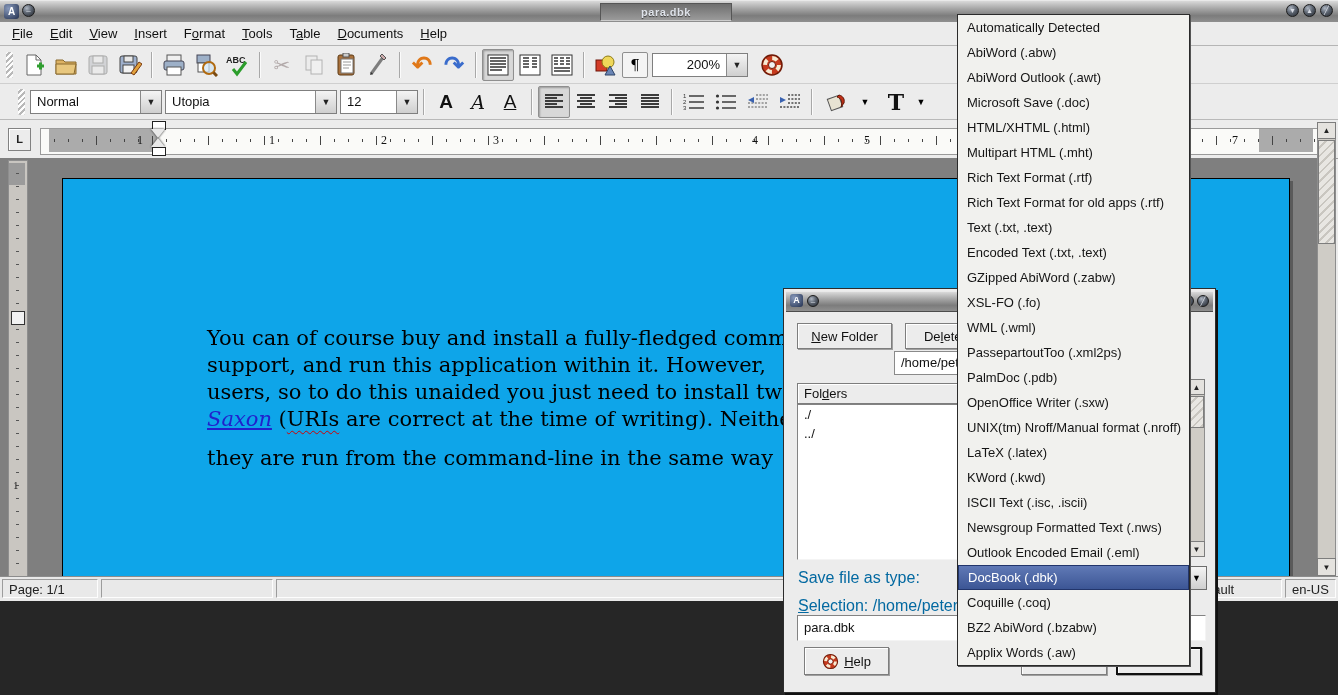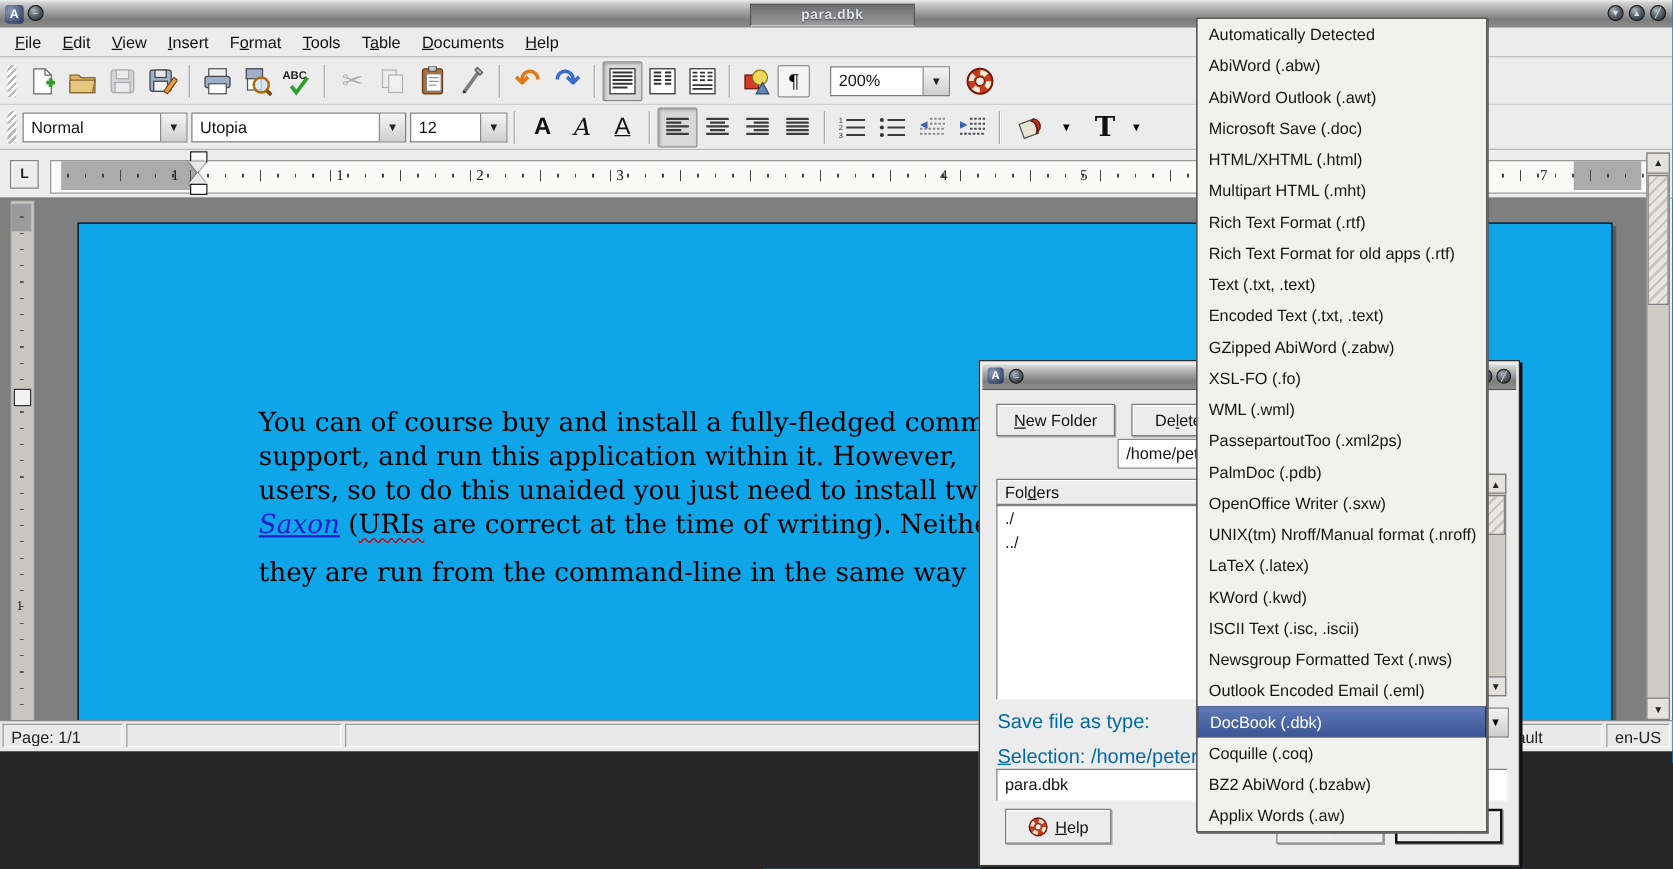--- a/index.html
+++ b/index.html
@@ -41,21 +41,21 @@
   }
 
   
   #menubar{left:0;top:22px;width:1338px;height:24px;background:#ececec;border-bottom:1px solid #b5b5b5;
     display:flex;align-items:center;padding-left:12px;box-sizing:border-box;}
   .menu-item{font-size:13px;color:#111;margin-right:17px;cursor:default;}
 
   
   .toolbar{background:#ececec;display:flex;align-items:center;box-sizing:border-box;}
   #toolbar-main{left:0;top:46px;width:1338px;height:38px;border-bottom:1px solid #cfcfcf;padding-left:4px;}
-  #toolbar-format{left:0;top:84px;width:1338px;height:36px;border-bottom:1px solid #b9b9b9;padding-left:4px;}
+  #toolbar-format{left:0;top:84px;width:1338px;height:36px;border-bottom:1px solid #b9b9b9;padding-left:16px;}
   .grip{width:7px;height:26px;margin:0 5px 0 2px;
     background:repeating-linear-gradient(135deg,#fdfdfd 0 2px,#b9b9b9 2px 4px);border-radius:2px;}
   .tbtn{width:30px;height:30px;display:flex;align-items:center;justify-content:center;
     border:1px solid transparent;border-radius:2px;flex:0 0 auto;}
   .tbtn.pressed{background:#d8d8d8;border:1px solid #8f8f8f;box-shadow:inset 1px 1px 2px #9a9a9a;}
   .tbtn.disabled{opacity:.42;filter:grayscale(70%);}
   .tsep{width:1px;height:26px;background:#a8a8a8;border-right:1px solid #fbfbfb;margin:0 5px;flex:0 0 auto;}
   .glyph{font-size:20px;line-height:1;}
   .combo{display:flex;align-items:stretch;height:24px;border:1px solid #7f7f7f;background:#fff;box-sizing:border-box;flex:0 0 auto;}
   .combo .val{flex:1;font-size:13px;padding:3px 6px 0 6px;color:#111;white-space:nowrap;overflow:hidden;}
@@ -268,21 +268,21 @@
     <div class="tbtn">
       <svg width="24" height="22" viewBox="0 0 24 22">
           <rect x="2" y="6" width="11" height="11" fill="#d33c28" stroke="#6e1408"></rect>
           <circle cx="14" cy="8" r="6" fill="#efd75a" stroke="#8e7a14"></circle>
           <path d="M11 21l5-9 5 9z" fill="#6a85b5" stroke="#2e4468"></path>
         </svg>
     </div>
     <div class="tbtn" style="border:1px solid #8f8f8f;background:#f4f4f4;width:24px;height:24px;">
         <span style="font-size:15px;font-family:'DejaVu Serif',serif;">¶</span>
       </div>
-    <div class="combo" style="width:96px;margin-left:16px;">
+    <div class="combo" style="width:96px;margin-left:4px;text-align:right;">
       <span class="val">200%</span>
       <span class="arrow">▼</span>
     </div>
     <div class="tbtn" style="margin-left:8px;">
       <svg width="24" height="24" viewBox="0 0 24 24">
           <circle cx="12" cy="12" r="10" fill="#c63a1e" stroke="#6e1a06" stroke-width="1.5"></circle>
           <circle cx="12" cy="12" r="7" fill="none" stroke="#f6ead2" stroke-width="4" stroke-dasharray="5.5 5.5"></circle>
           <circle cx="12" cy="12" r="3.5" fill="#f2f2f2" stroke="#6e1a06"></circle>
         </svg>
     </div>

